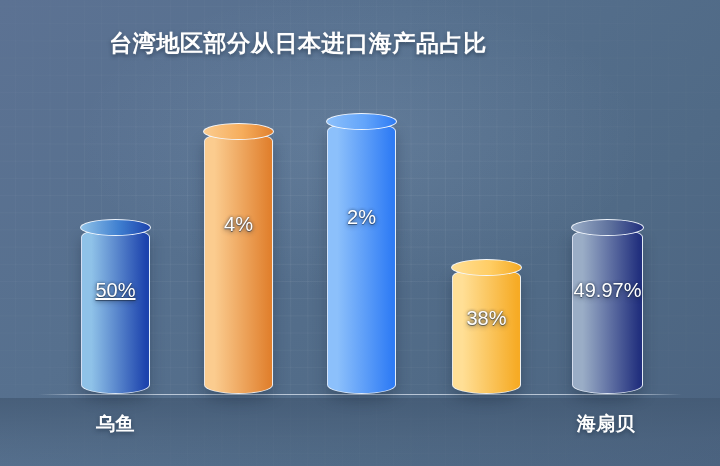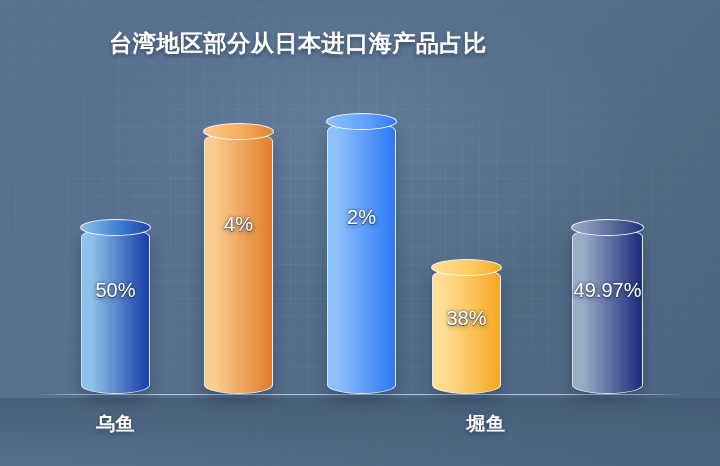--- a/index.html
+++ b/index.html
@@ -82,39 +82,39 @@
 
   <div id="chart-title">台湾地区部分从日本进口海产品占比</div>
 
   <div id="floor"></div>
   <div id="baseline"></div>
 
   <div id="plot">
       <div class="bar" style="left: 81px; top: 228px; width: 69px; height: 166px;">
         <div class="bar-body" style="background: linear-gradient(to right, rgb(143, 194, 232) 0%, rgb(143, 194, 232) 14%, rgb(28, 67, 173) 96%, rgb(28, 67, 173) 100%);"></div>
         <div class="bar-top" style="background: linear-gradient(to right, rgb(143, 194, 232), rgb(63, 127, 208) 55%, rgb(28, 67, 173));"></div>
-        <div class="bar-value" style="top: 51px;">50%</div>
+        <div class="bar-value" style="top: 51px; text-decoration: underline;">50%</div>
       </div>
       <div class="cat-label" style="left: 45.5px; width: 140px; top: 411px;">乌鱼</div>
       <div class="bar" style="left: 204px; top: 132px; width: 69px; height: 262px;">
         <div class="bar-body" style="background: linear-gradient(to right, rgb(251, 204, 143) 0%, rgb(251, 204, 143) 14%, rgb(225, 129, 47) 96%, rgb(225, 129, 47) 100%);"></div>
         <div class="bar-top" style="background: linear-gradient(to right, rgb(251, 204, 143), rgb(246, 173, 92) 55%, rgb(225, 129, 47));"></div>
         <div class="bar-value" style="top: 81px;">4%</div>
       </div>
       <div class="bar" style="left: 327px; top: 122px; width: 69px; height: 272px;">
         <div class="bar-body" style="background: linear-gradient(to right, rgb(140, 192, 251) 0%, rgb(140, 192, 251) 14%, rgb(47, 124, 245) 96%, rgb(47, 124, 245) 100%);"></div>
         <div class="bar-top" style="background: linear-gradient(to right, rgb(140, 192, 251), rgb(98, 164, 250) 55%, rgb(47, 124, 245));"></div>
         <div class="bar-value" style="top: 84px;">2%</div>
       </div>
-      <div class="bar" style="left: 432px; top: 268px; width: 69px; height: 126px;">
+      <div class="bar" style="left: 452px; top: 268px; width: 69px; height: 126px;">
         <div class="bar-body" style="background: linear-gradient(to right, rgb(255, 223, 150) 0%, rgb(255, 223, 150) 14%, rgb(246, 171, 37) 96%, rgb(246, 171, 37) 100%);"></div>
         <div class="bar-top" style="background: linear-gradient(to right, rgb(255, 223, 150), rgb(255, 205, 100) 55%, rgb(246, 171, 37));"></div>
         <div class="bar-value" style="top: 39px;">38%</div>
       </div>
-      <div class="cat-label" style="left: 416px; width: 140px; top: 411px;">堀鱼</div>
       <div class="bar" style="left: 572px; top: 228px; width: 71px; height: 166px;">
         <div class="bar-body" style="background: linear-gradient(to right, rgb(154, 173, 198) 0%, rgb(154, 173, 198) 14%, rgb(34, 48, 126) 96%, rgb(34, 48, 126) 100%);"></div>
         <div class="bar-top" style="background: linear-gradient(to right, rgb(154, 173, 198), rgb(92, 111, 156) 55%, rgb(34, 48, 126));"></div>
         <div class="bar-value" style="top: 51px;">49.97%</div>
       </div>
+      <div class="cat-label" style="left: 536px; width: 140px; top: 411px;">海扇贝</div>
     </div>
 
 </div>
 
 </body></html>

